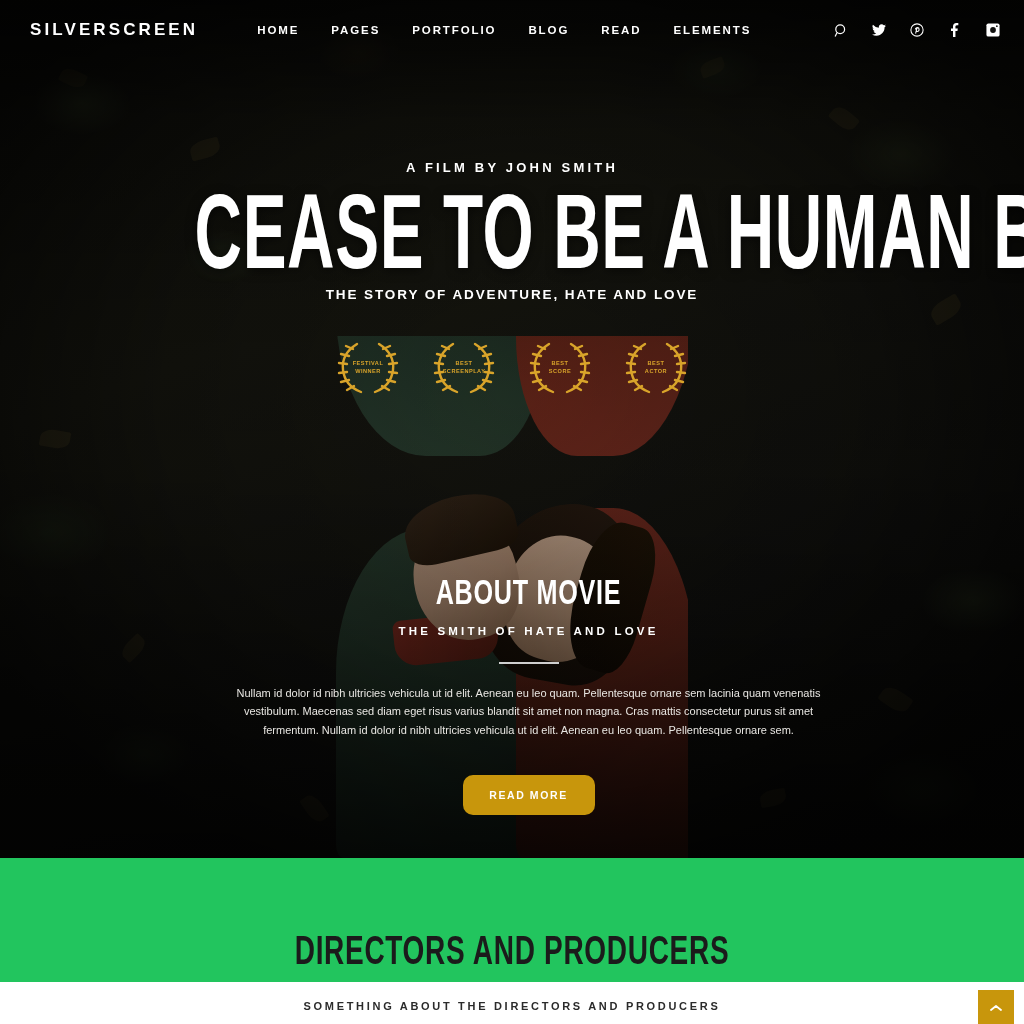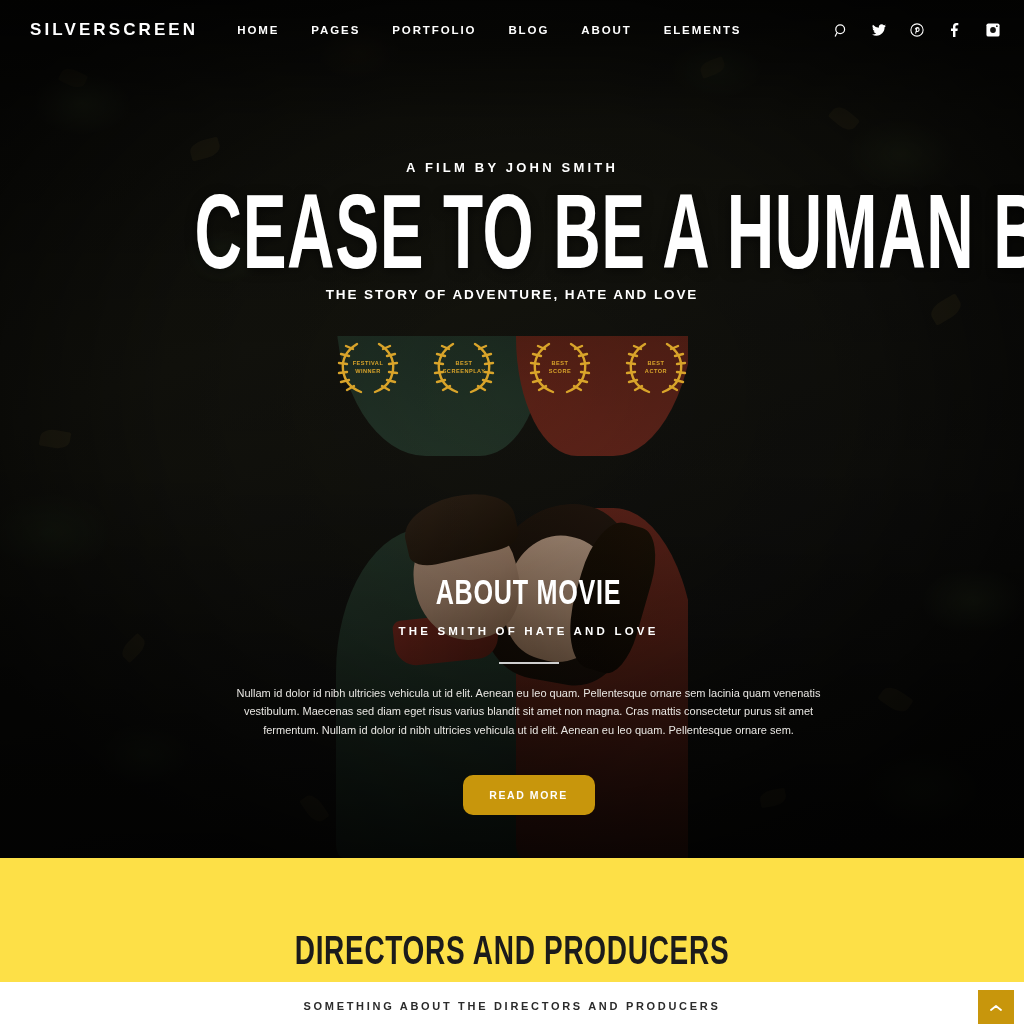--- a/index.html
+++ b/index.html
@@ -101,21 +101,21 @@
 
   
   .header {
     position:absolute; top:0; left:0; right:0; height:60px;
     display:flex; align-items:center; z-index:40;
   }
   .logo {
     margin-left:30px; color:#fff;
     font-size:17px; font-weight:bold; letter-spacing:3.1px;
   }
-  .nav { display:flex; margin-left:39px; gap:32px; }
+  .nav { display:flex; margin-left:59px; gap:32px; }
   .nav-item {
     color:#fff; font-size:11.5px; font-weight:bold;
     letter-spacing:1.9px; cursor:pointer; white-space:nowrap;
   }
   .social { margin-left:auto; margin-right:22px; display:flex; align-items:center; gap:20px; }
   .social-icon {
     width:18px; height:18px; display:flex; align-items:center;
     justify-content:center; color:#fff; cursor:pointer;
   }
   .social-icon svg { display:block; }
@@ -176,21 +176,21 @@
   }
   .read-more {
     display:block; margin:36px auto 0; width:132px; height:40px;
     border:none; color:#fff; font-size:10.5px; font-weight:bold;
     letter-spacing:1.6px; cursor:pointer;
   }
 
   
   .directors {
     position:absolute; top:858px; left:0; width:1024px; height:124px;
-    background:#fde047; text-align:center;
+    background:#22c55e; text-align:center;
   }
   .dir-title {
     padding-top:70px; color:#1b1b1b;
     font-family:"Liberation Sans Narrow","Liberation Sans", sans-serif;
     font-size:40px; font-weight:bold; letter-spacing:1px;
     transform:scaleX(.70);
   }
   .dir-sub {
     margin-top:27px; color:#2b2b2b; font-size:11px;
     font-weight:bold; letter-spacing:2.7px;
@@ -242,21 +242,21 @@
   </div>
 
   <header class="header">
     <div class="logo">SILVERSCREEN</div>
 
     <nav class="nav">
       <div class="nav-item">HOME</div>
       <div class="nav-item">PAGES</div>
       <div class="nav-item">PORTFOLIO</div>
       <div class="nav-item">BLOG</div>
-      <div class="nav-item">ABOUT</div>
+      <div class="nav-item">READ</div>
       <div class="nav-item">ELEMENTS</div>
     </nav>
 
     <div class="social">
       <div class="social-icon">
         <svg width="15" height="15" viewBox="0 0 16 16" fill="none" stroke="currentColor" stroke-width="1.3">
           <circle cx="6.6" cy="6.6" r="4.7"></circle>
             <line x1="3.3" y1="10.2" x2="1.2" y2="14.4"></line>
         </svg>
       </div>

